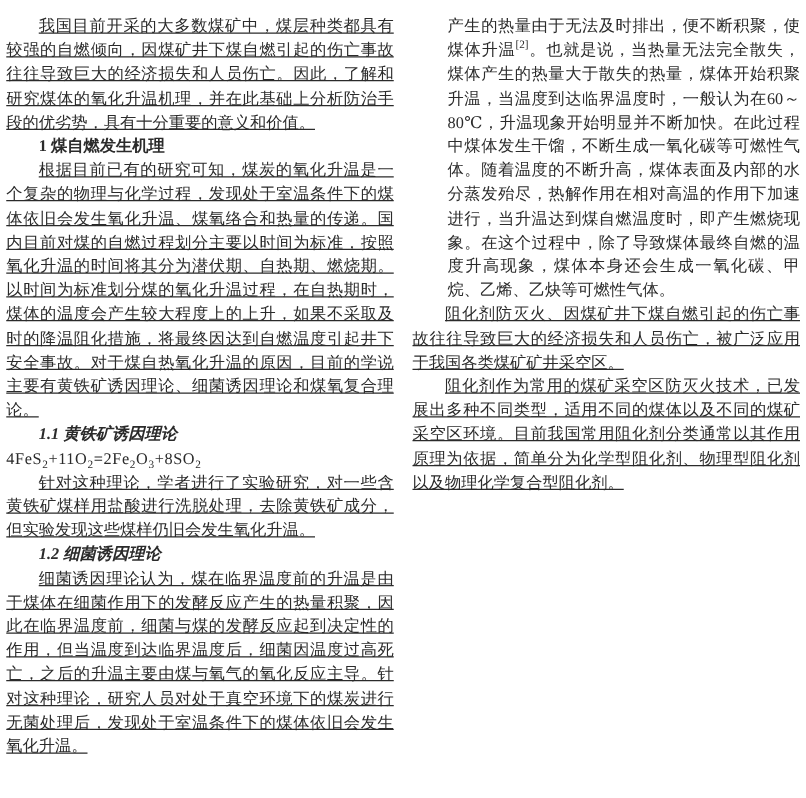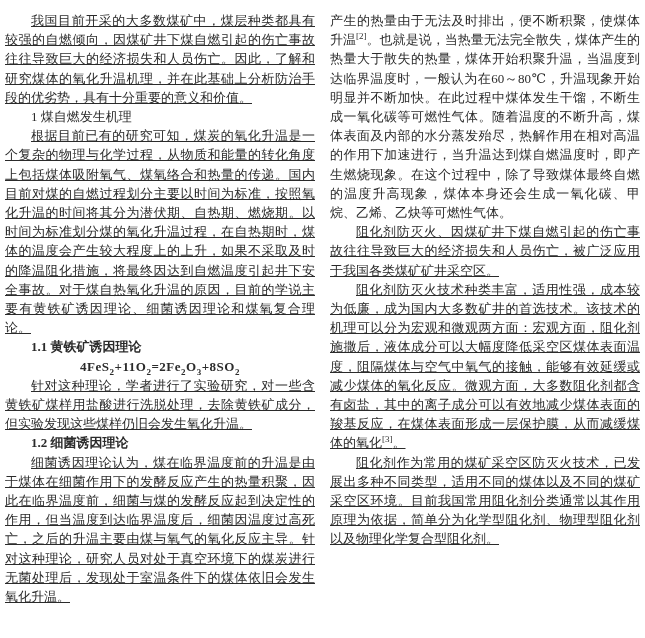--- a/index.html
+++ b/index.html
@@ -23,53 +23,52 @@
   }
   .col {
     width: 310px;
     font-size: 13px;
     line-height: 19.2px;
     text-align: justify;
     text-justify: inter-ideograph;
   }
   .blk { margin: 0; }
   .para { text-indent: 2em; text-decoration: underline; }
-  .para-cont { text-indent: 0; }
+  .para-cont { text-indent: 0; margin-left: 28px; }
   .heading {
-    font-weight: normal;
+    font-weight: bold;
     text-indent: 2em;
   }
   .subheading {
     font-weight: 600;
+    font-style: italic;
     text-indent: 2em;
   }
   .formula {
-    text-align: center;
     text-indent: 0;
-    font-weight: 700;
+    font-weight: 400;
     letter-spacing: 0.5px;
   }
   sub, sup {
     font-size: 9px;
     line-height: 0;
   }
 </style>
 </head>
 <body style="background: rgb(255, 255, 255); color: rgb(43, 43, 43);">
 
 <div class="page">
   <div class="col">
       <div class="blk para">我国目前开采的大多数煤矿中，煤层种类都具有较强的自燃倾向，因煤矿井下煤自燃引起的伤亡事故往往导致巨大的经济损失和人员伤亡。因此，了解和研究煤体的氧化升温机理，并在此基础上分析防治手段的优劣势，具有十分重要的意义和价值。</div>
       <div class="blk heading">1 煤自燃发生机理</div>
-      <div class="blk para">根据目前已有的研究可知，煤炭的氧化升温是一个复杂的物理与化学过程，从物质和能量的转化角度上包括煤体吸附氧气、煤氧络合和热量的传递。国内目前对煤的自燃过程划分主要以时间为标准，按照氧化升温的时间将其分为潜伏期、自热期、燃烧期。以时间为标准划分煤的氧化升温过程，在自热期时，煤体的温度会产生较大程度上的上升，如果不采取及时的降温阻化措施，将最终因达到自燃温度引起井下安全事故。对于煤自热氧化升温的原因，目前的学说主要有黄铁矿诱因理论、细菌诱因理论和煤氧复合理论。</div>
+      <div class="blk para">根据目前已有的研究可知，煤炭的氧化升温是一个复杂的物理与化学过程，发现处于室温条件下的煤体依旧会发生氧化升温、煤氧络合和热量的传递。国内目前对煤的自燃过程划分主要以时间为标准，按照氧化升温的时间将其分为潜伏期、自热期、燃烧期。以时间为标准划分煤的氧化升温过程，在自热期时，煤体的温度会产生较大程度上的上升，如果不采取及时的降温阻化措施，将最终因达到自燃温度引起井下安全事故。对于煤自热氧化升温的原因，目前的学说主要有黄铁矿诱因理论、细菌诱因理论和煤氧复合理论。</div>
       <div class="blk subheading">1.1 黄铁矿诱因理论</div>
       <div class="blk formula">4FeS<sub>2</sub>+11O<sub>2</sub>=2Fe<sub>2</sub>O<sub>3</sub>+8SO<sub>2</sub></div>
       <div class="blk para">针对这种理论，学者进行了实验研究，对一些含黄铁矿煤样用盐酸进行洗脱处理，去除黄铁矿成分，但实验发现这些煤样仍旧会发生氧化升温。</div>
       <div class="blk subheading">1.2 细菌诱因理论</div>
       <div class="blk para">细菌诱因理论认为，煤在临界温度前的升温是由于煤体在细菌作用下的发酵反应产生的热量积聚，因此在临界温度前，细菌与煤的发酵反应起到决定性的作用，但当温度到达临界温度后，细菌因温度过高死亡，之后的升温主要由煤与氧气的氧化反应主导。针对这种理论，研究人员对处于真空环境下的煤炭进行无菌处理后，发现处于室温条件下的煤体依旧会发生氧化升温。</div>
     </div>
   <div class="col">
       <div class="blk para-cont">产生的热量由于无法及时排出，便不断积聚，使煤体升温<sup>[2]</sup>。也就是说，当热量无法完全散失，煤体产生的热量大于散失的热量，煤体开始积聚升温，当温度到达临界温度时，一般认为在60～80℃，升温现象开始明显并不断加快。在此过程中煤体发生干馏，不断生成一氧化碳等可燃性气体。随着温度的不断升高，煤体表面及内部的水分蒸发殆尽，热解作用在相对高温的作用下加速进行，当升温达到煤自燃温度时，即产生燃烧现象。在这个过程中，除了导致煤体最终自燃的温度升高现象，煤体本身还会生成一氧化碳、甲烷、乙烯、乙炔等可燃性气体。</div>
       <div class="blk para">阻化剂防灭火、因煤矿井下煤自燃引起的伤亡事故往往导致巨大的经济损失和人员伤亡，被广泛应用于我国各类煤矿矿井采空区。</div>
-      <div class="blk para">阻化剂防灭火技术种类丰富，适用性强，成本较为低廉，成为国内大多数矿井的首选技术。该技术的机理可以分为宏观和微观两方面：宏观方面，阻化剂施撒后，液体成分可以大幅度降低采空区煤体表面温度，阻隔煤体与空气中氧气的接触，能够有效延缓或减少煤体的氧化反应。微观方面，大多数阻化剂都含有卤盐，其中的离子成分可以有效地减少煤体表面的羧基反应，在煤体表面形成一层保护膜，从而减缓煤体的氧化<sup>[3]</sup>。</div>
       <div class="blk para">阻化剂作为常用的煤矿采空区防灭火技术，已发展出多种不同类型，适用不同的煤体以及不同的煤矿采空区环境。目前我国常用阻化剂分类通常以其作用原理为依据，简单分为化学型阻化剂、物理型阻化剂以及物理化学复合型阻化剂。</div>
     </div>
 </div>
 
 </body></html>

